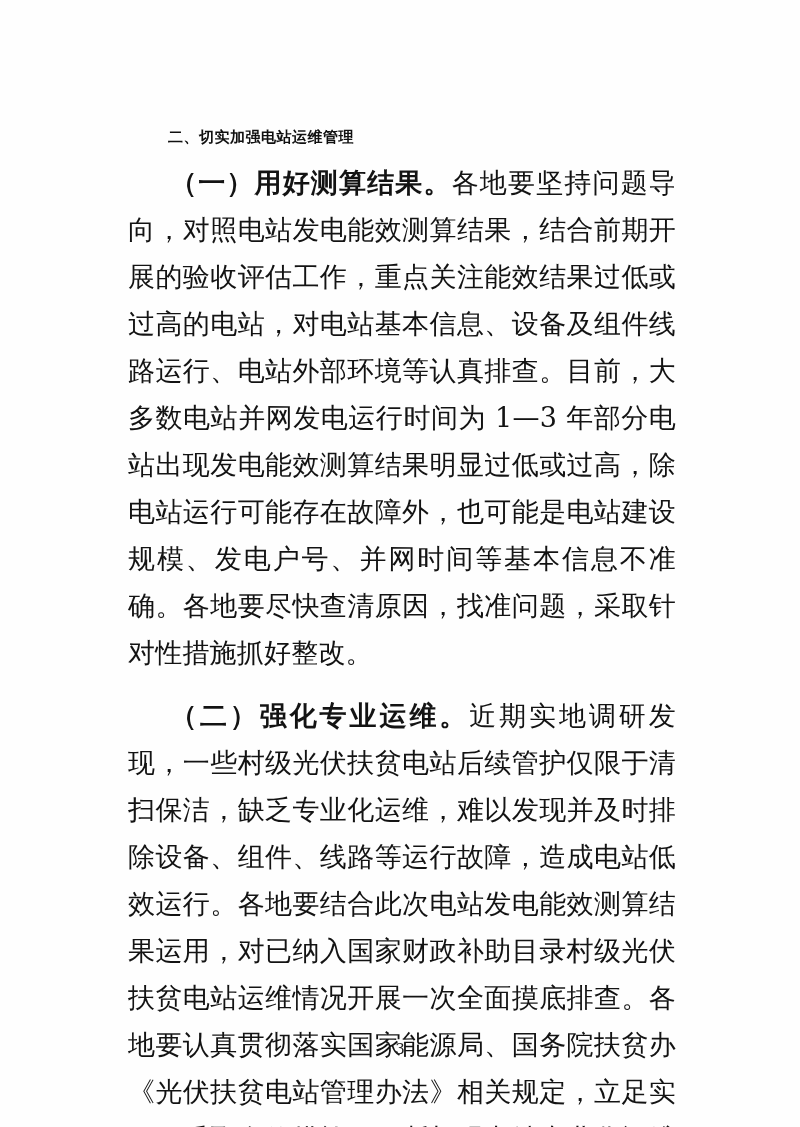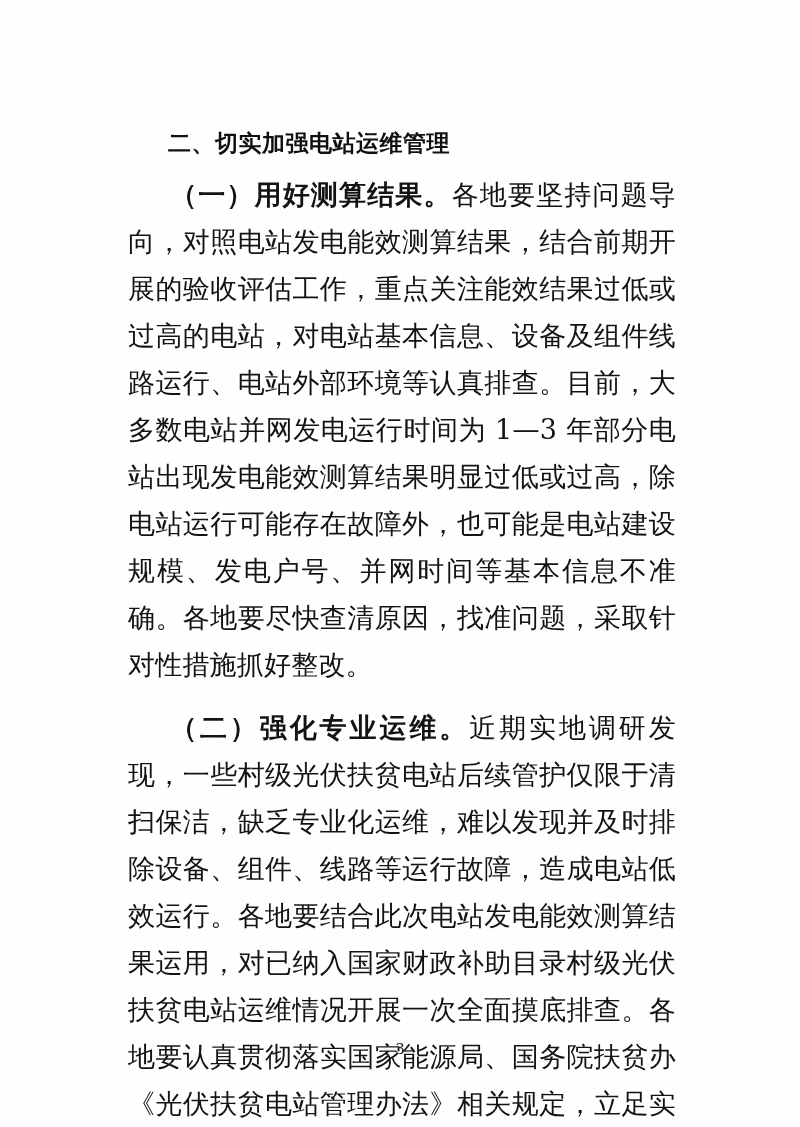--- a/index.html
+++ b/index.html
@@ -23,21 +23,21 @@
     height: 1127px;
     background: #fefefe;
   }
   .content {
     position: absolute;
     left: 128px;
     top: 126px;
     width: 548px;
   }
   .section-heading {
-    font-size: 23px;
+    font-size: 15px;
     font-weight: bold;
     letter-spacing: 0.5px;
     line-height: 1.5;
     margin: 0 0 10px 0;
     text-indent: 40px;
     color: #101010;
   }
   .para {
     font-size: 27px;
     line-height: 47px;

